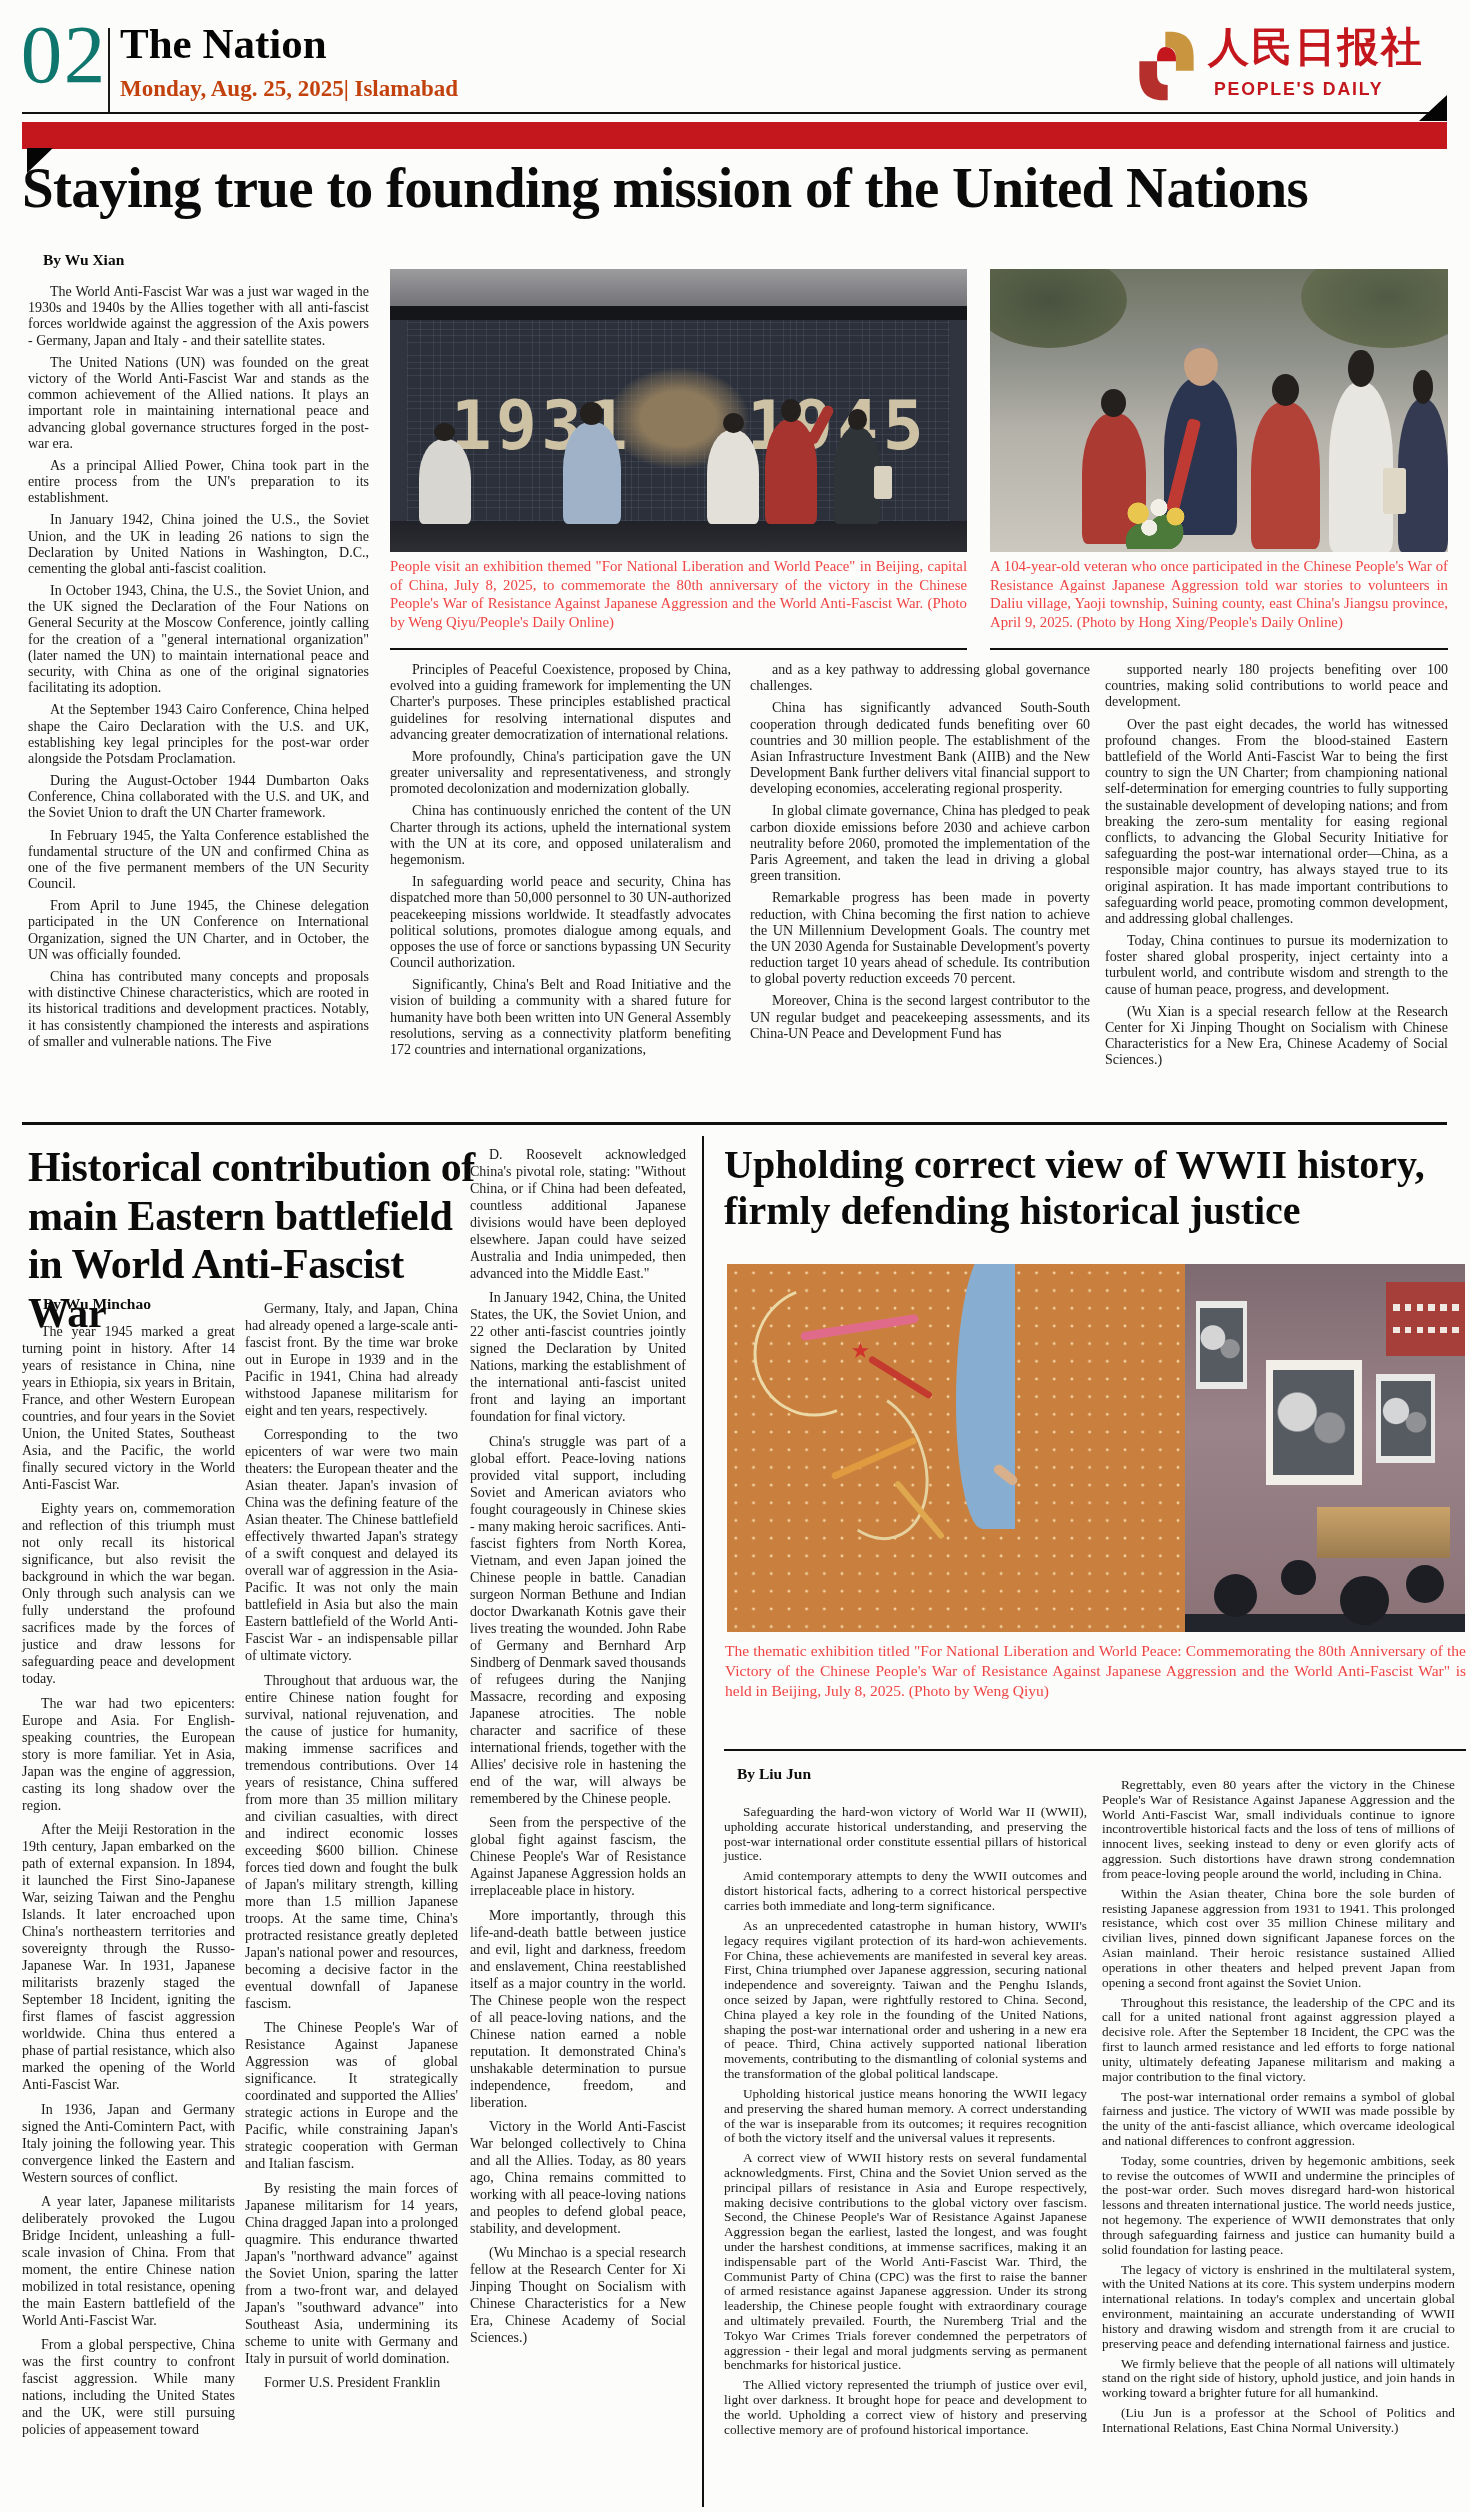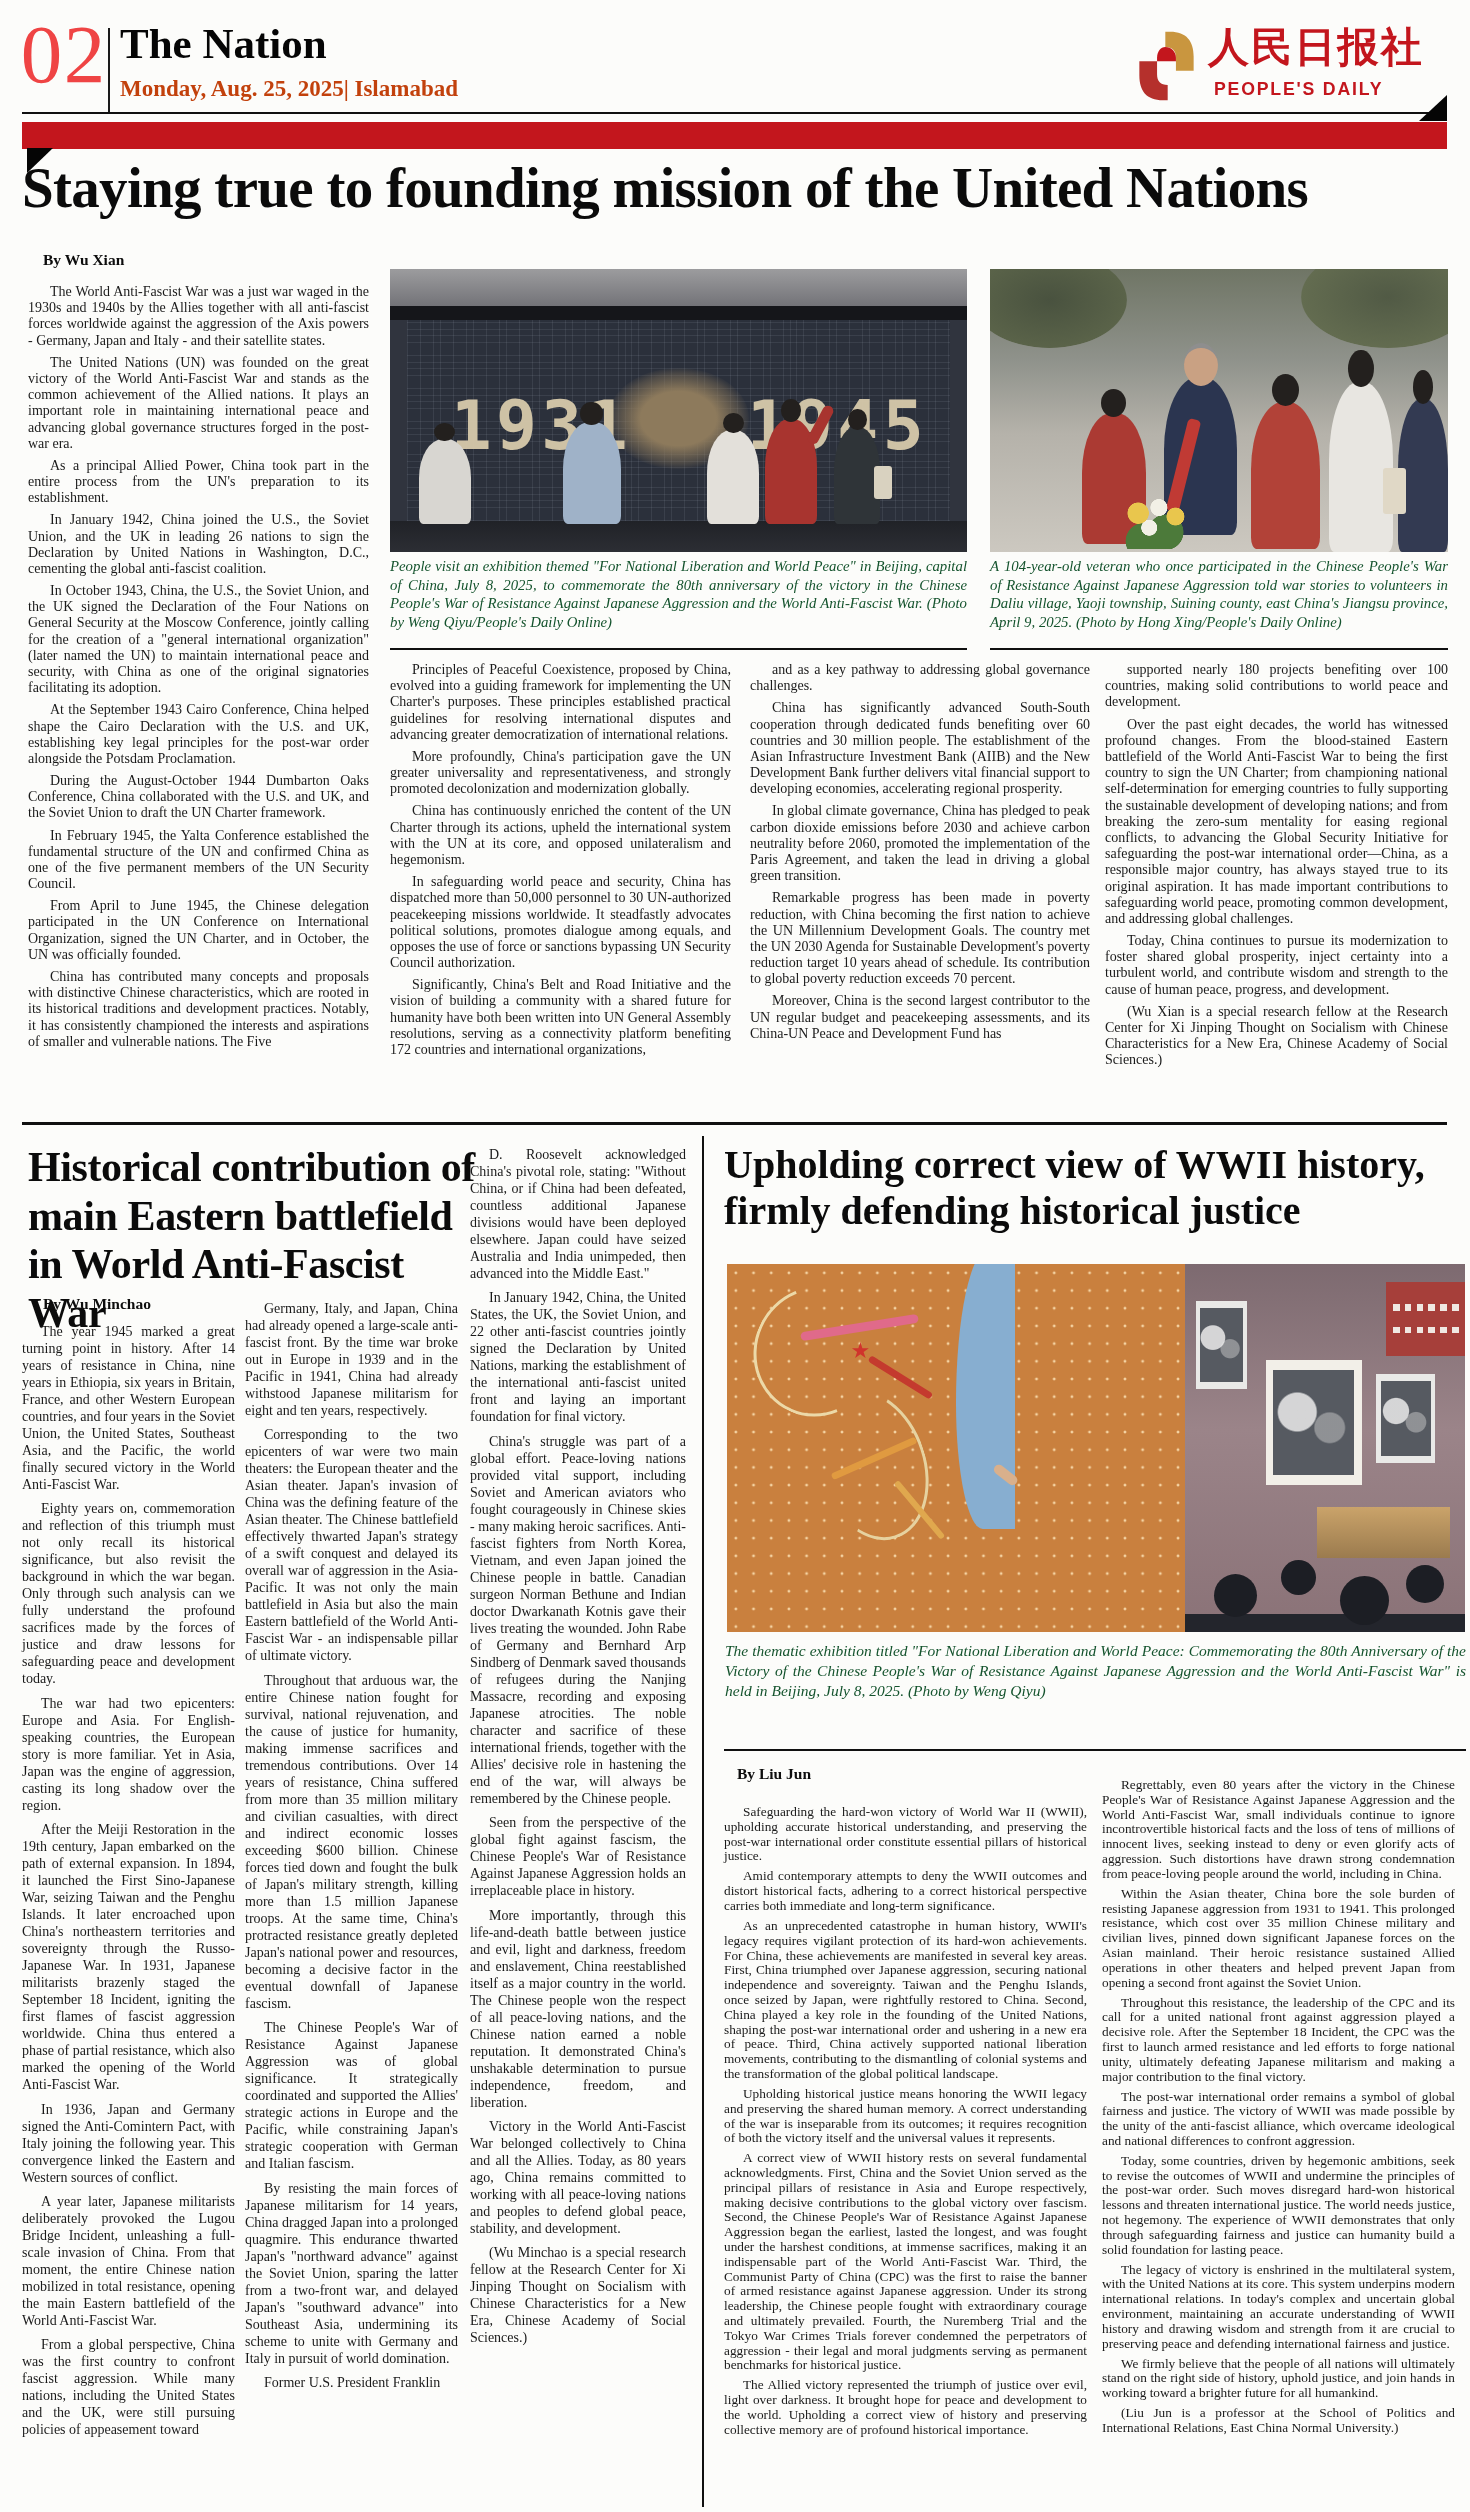--- a/index.html
+++ b/index.html
@@ -1,21 +1,21 @@
 <!DOCTYPE html>
 <html style="font-size:11.8px"><head>
 <meta charset="utf-8">
 <style>
   html,body{margin:0;padding:0;background:#e8e8e8;}
   .page{position:relative;width:1470px;height:2512px;background:#fcfcfa;
         font-family:"Liberation Serif",serif;color:#1a1a1a;overflow:hidden;margin:0 auto;}
   .abs{position:absolute;}
 
   
-  .page-number{left:20.7px;top:13.3px;font-size:83px;line-height:1;letter-spacing:1.5px;color:#ef4444;}
+  .page-number{left:20.7px;top:13.3px;font-size:83px;line-height:1;letter-spacing:1.5px;color:#0f766e;}
   .header-divider{left:108px;top:28px;width:2.2px;height:86px;background:#1a1a1a;}
   .pub-title{left:120px;top:19px;font-size:43px;font-weight:bold;color:#050505;}
   .pub-dateline{left:120px;top:76px;font-size:23px;font-weight:bold;color:#c2410c;}
   .masthead-rule{left:22px;top:112px;width:1425px;height:2.2px;background:#101010;}
   .logo{left:1137px;top:20.7px;width:318px;height:92px;}
   .logo-cn{position:absolute;left:71px;top:5.9px;font-size:41px;font-weight:bold;color:#c3161d;letter-spacing:2.2px;line-height:1;}
   .logo-en{position:absolute;left:77px;top:58px;font-family:"Liberation Sans",sans-serif;
            font-size:17.7px;font-weight:bold;color:#c3161d;letter-spacing:1.8px;}
   .redbar{left:22px;top:122px;width:1425px;height:26.6px;background:#c3161d;}
   .fold-left{left:26.6px;top:148px;width:0;height:0;border-top:25px solid #050505;border-right:26.6px solid transparent;}
@@ -24,21 +24,21 @@
   
   .hl1{left:22px;top:155px;width:1433px;font-size:57px;font-weight:bold;letter-spacing:-0.7px;white-space:nowrap;color:#0b0b0b;}
   .byline{font-size:15.5px;font-weight:bold;color:#0d0d0d;}
   .ncol{position:absolute;text-align:justify;}
   .ncol p{margin:0 0 5.9px;text-indent:22px;}
   .a1col{font-size:14px;line-height:16.2px;width:341px;}
   .a2col{font-size:14px;line-height:17px;width:213px;}
   .a2col p{margin:0 0 7.4px;text-indent:19px;}
   .a3col{font-size:13.3px;line-height:14.8px;}
   .a3col p{margin:0 0 5.2px;text-indent:19px;}
-  .caption{font-style:italic;font-size:14.8px;line-height:18.5px;text-align:justify;color:#14532d;}
+  .caption{font-size:14.8px;line-height:18.5px;text-align:justify;color:#ef4444;}
   .rule{background:#101010;}
 
   
   .a1-byline{left:43px;top:251px;}
   .a1-col1{left:28px;top:284px;}
   .photo-a{left:390px;top:269px;width:577px;height:283px;overflow:hidden;background:#30343e;}
   .photo-a-caption{left:390px;top:557px;width:577px;}
   .photo-b{left:990px;top:269px;width:458px;height:283px;overflow:hidden;}
   .photo-b-caption{left:990px;top:557px;width:458px;}
   .caption-rule-left{left:390px;top:648px;width:577px;height:2.2px;}

